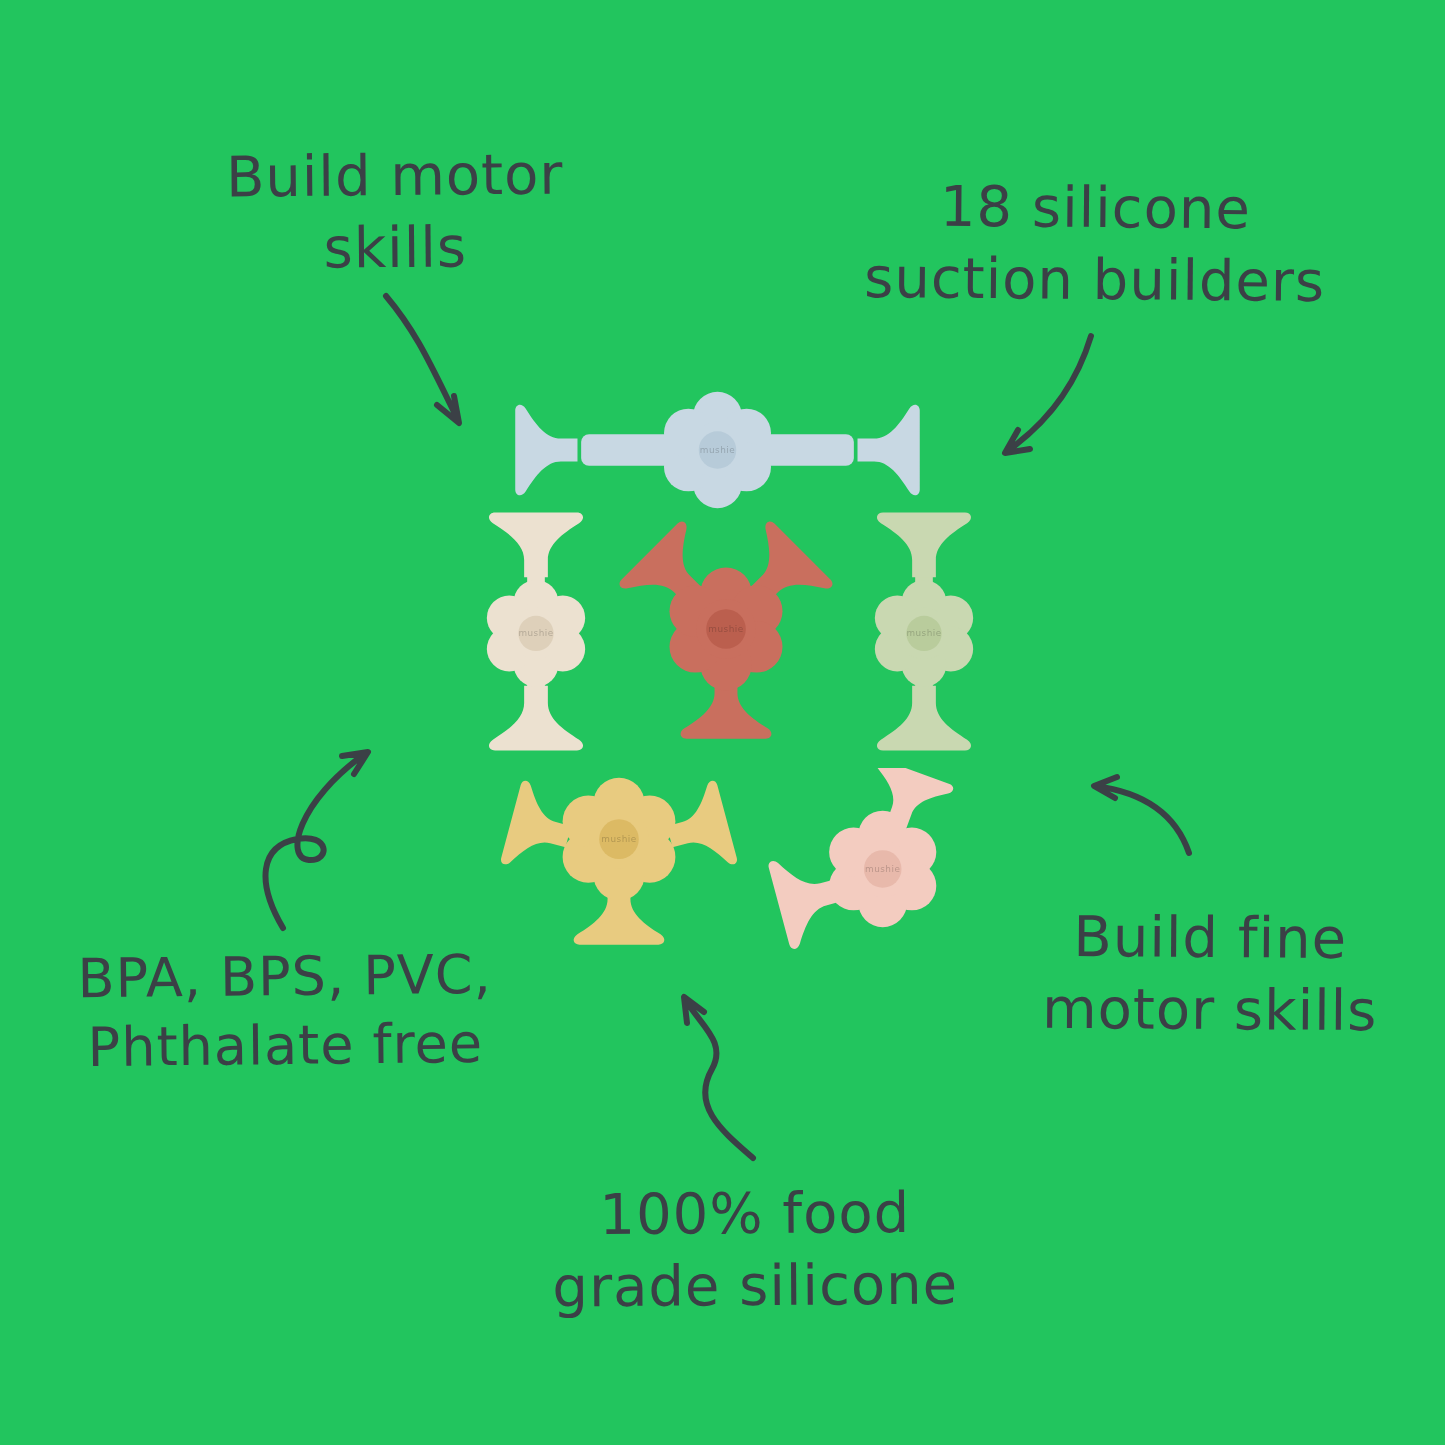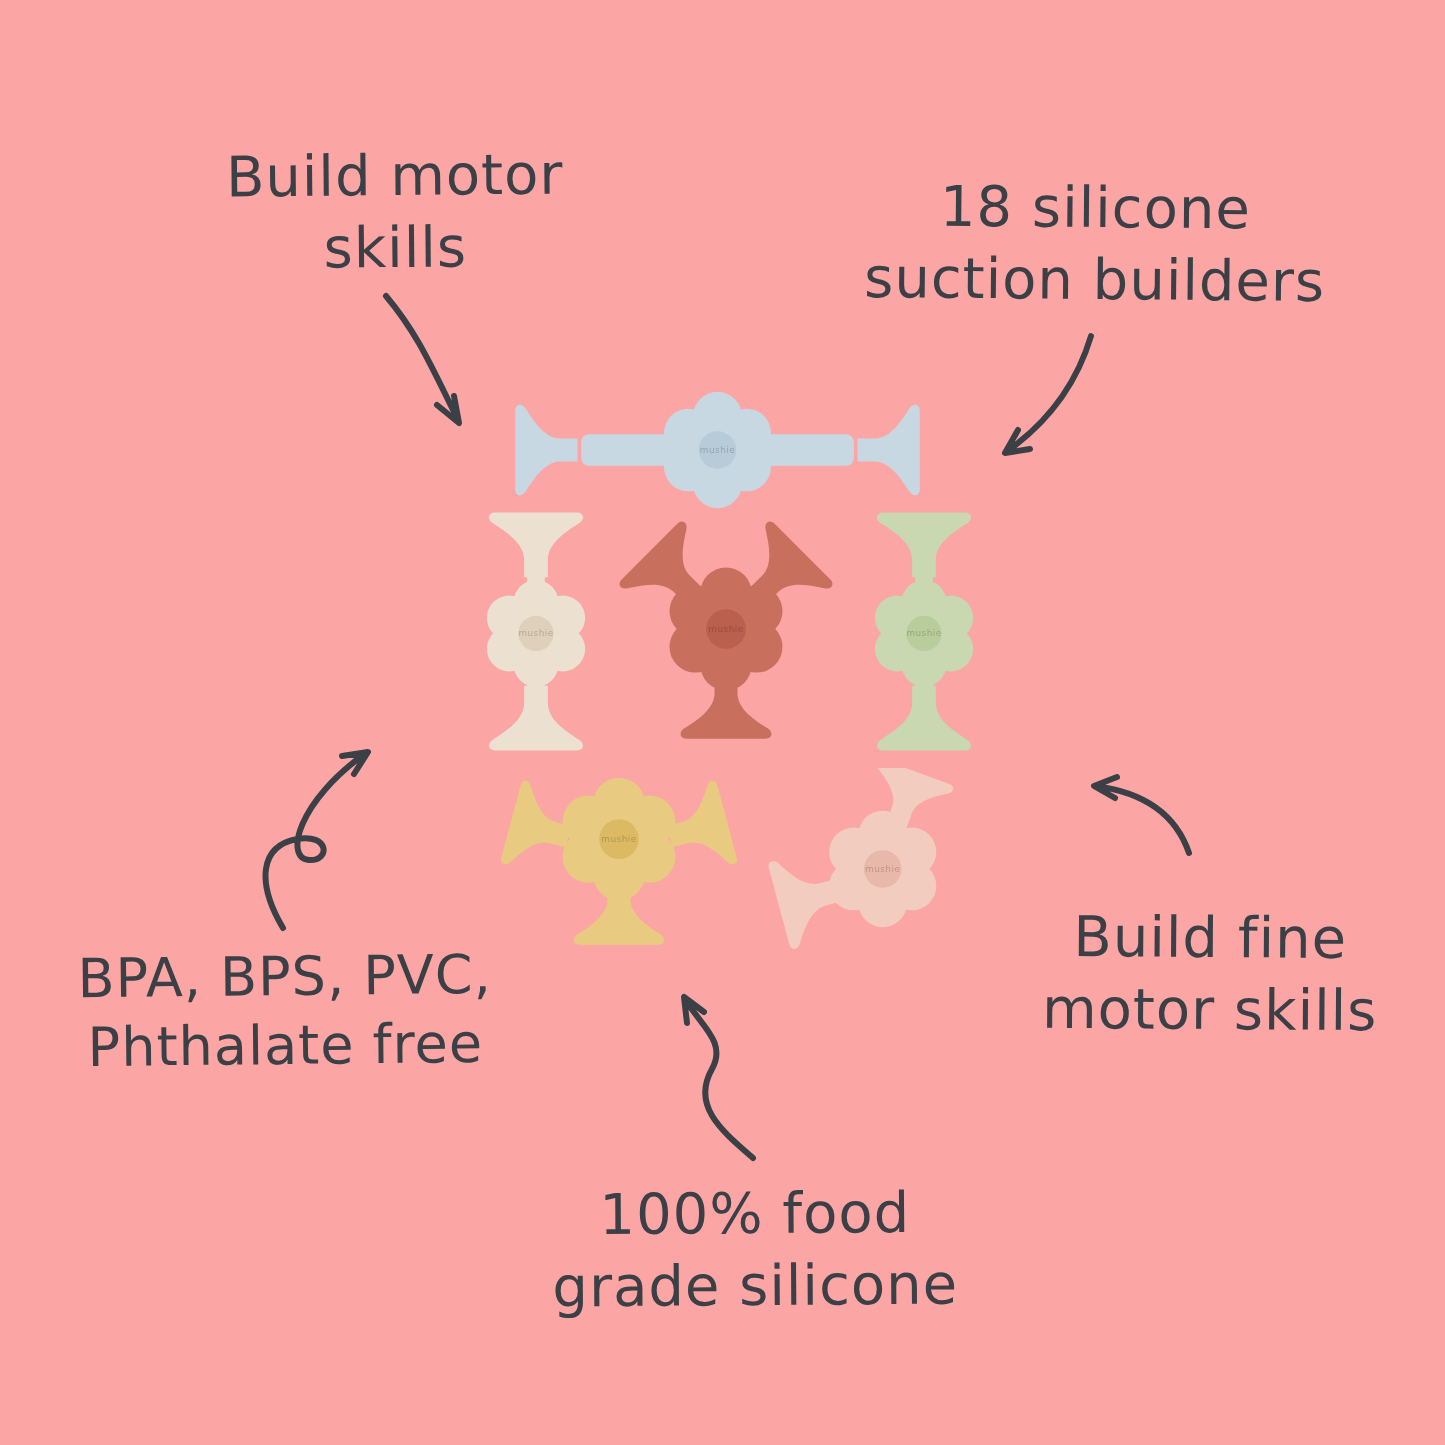--- a/index.html
+++ b/index.html
@@ -1,18 +1,18 @@
 <!DOCTYPE html>
 <html><head>
 <meta charset="utf-8">
 <style>
   html,body{margin:0;padding:0;background:#f4f1ea;}
   .canvas{
     position:relative;width:1445px;height:1445px;overflow:hidden;
-    background:#fca5a5;
+    background:#22c55e;
     font-family:"DejaVu Sans", sans-serif;
   }
   .label{
     position:absolute;text-align:center;color:#3b4046;
     font-size:56px;line-height:1.28;letter-spacing:1px;font-weight:500;
   }
   .label.small{font-size:54px;}
   .arrows{position:absolute;left:0;top:0;pointer-events:none;}
   .arrow{fill:none;stroke-width:6;stroke-linecap:round;stroke-linejoin:round;}
   .toy{position:absolute;}

